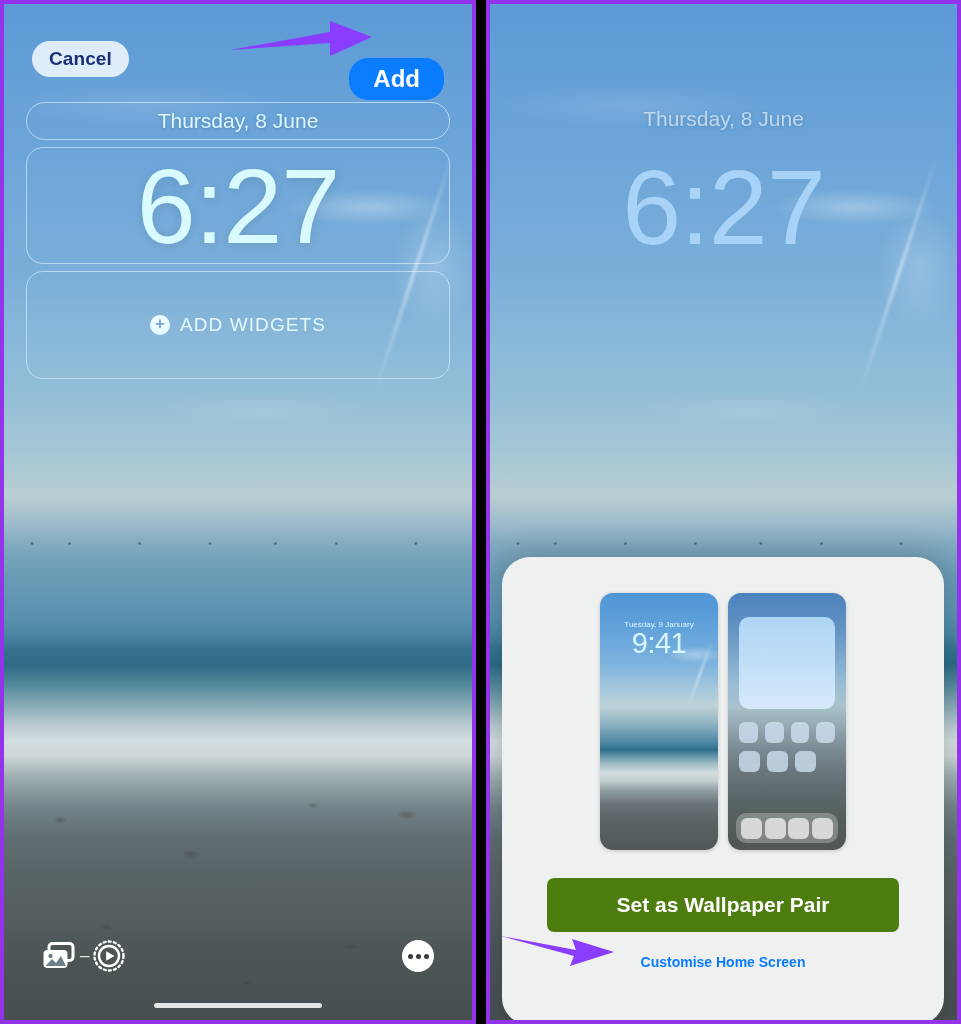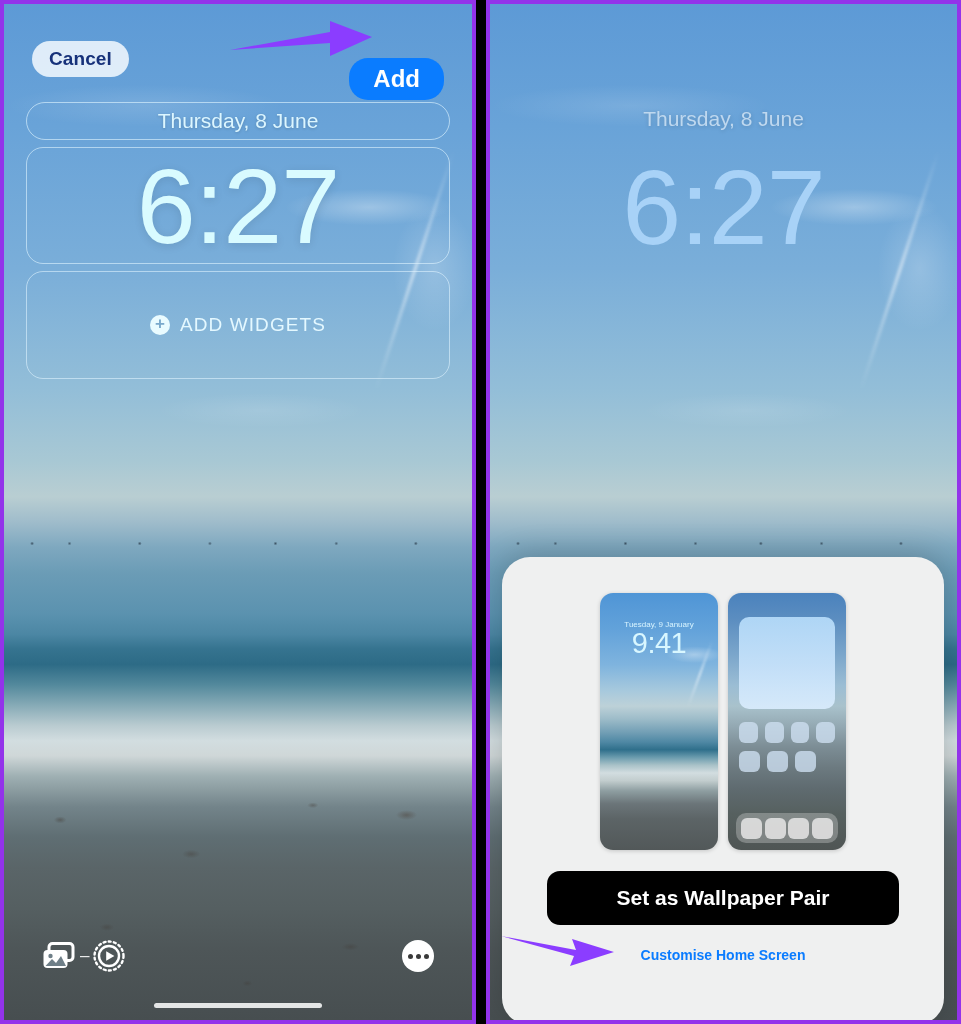--- a/index.html
+++ b/index.html
@@ -309,25 +309,25 @@
     position: absolute; left: 8px; right: 8px; bottom: 7px;
     height: 30px; border-radius: 10px;
     background: rgba(235,235,235,.30);
     display: flex; align-items: center; justify-content: space-around;
     padding: 0 4px;
   }
   .mini-home .dock .app-ico { background: rgba(226,226,226,.88); }
 
   .btn-pair {
     width: 352px; height: 54px;
-    margin-top: 21px;
-    background: #000000;
+    margin-top: 28px;
+    background: #4d7c0f;
     color: #fff;
     font-size: 21px; font-weight: bold;
-    border: none; border-radius: 13px;
+    border: none; border-radius: 7px;
     font-family: "Liberation Sans", sans-serif;
   }
   .link-customise {
     margin-top: 22px;
     color: #0a7cff;
     font-size: 14px; font-weight: bold;
     background: none; border: none;
     font-family: "Liberation Sans", sans-serif;
   }
 </style>

